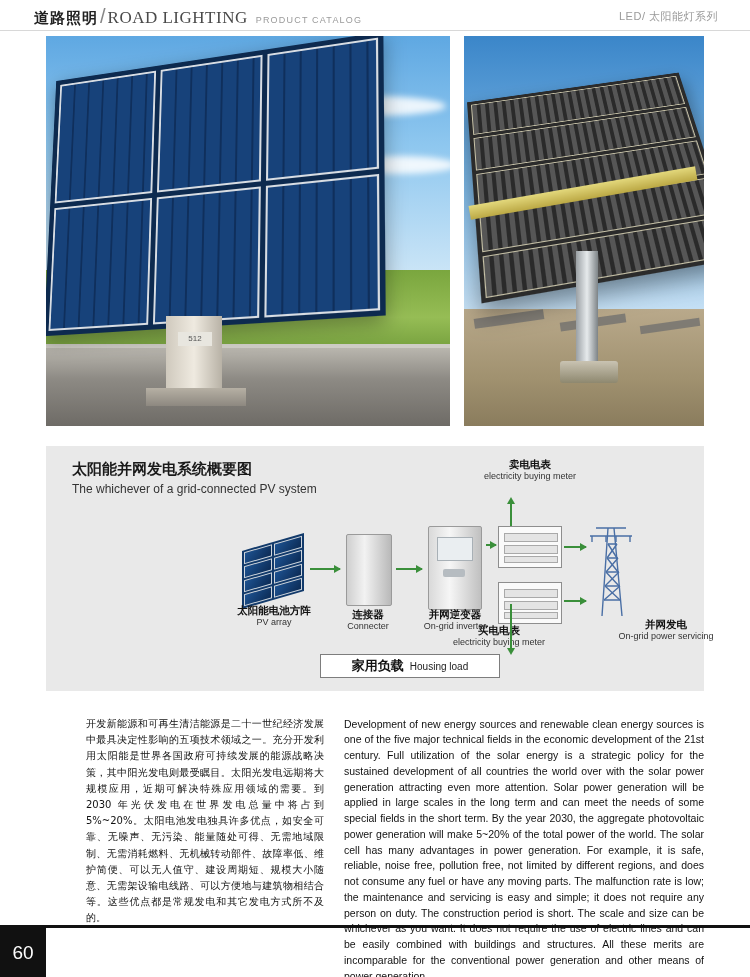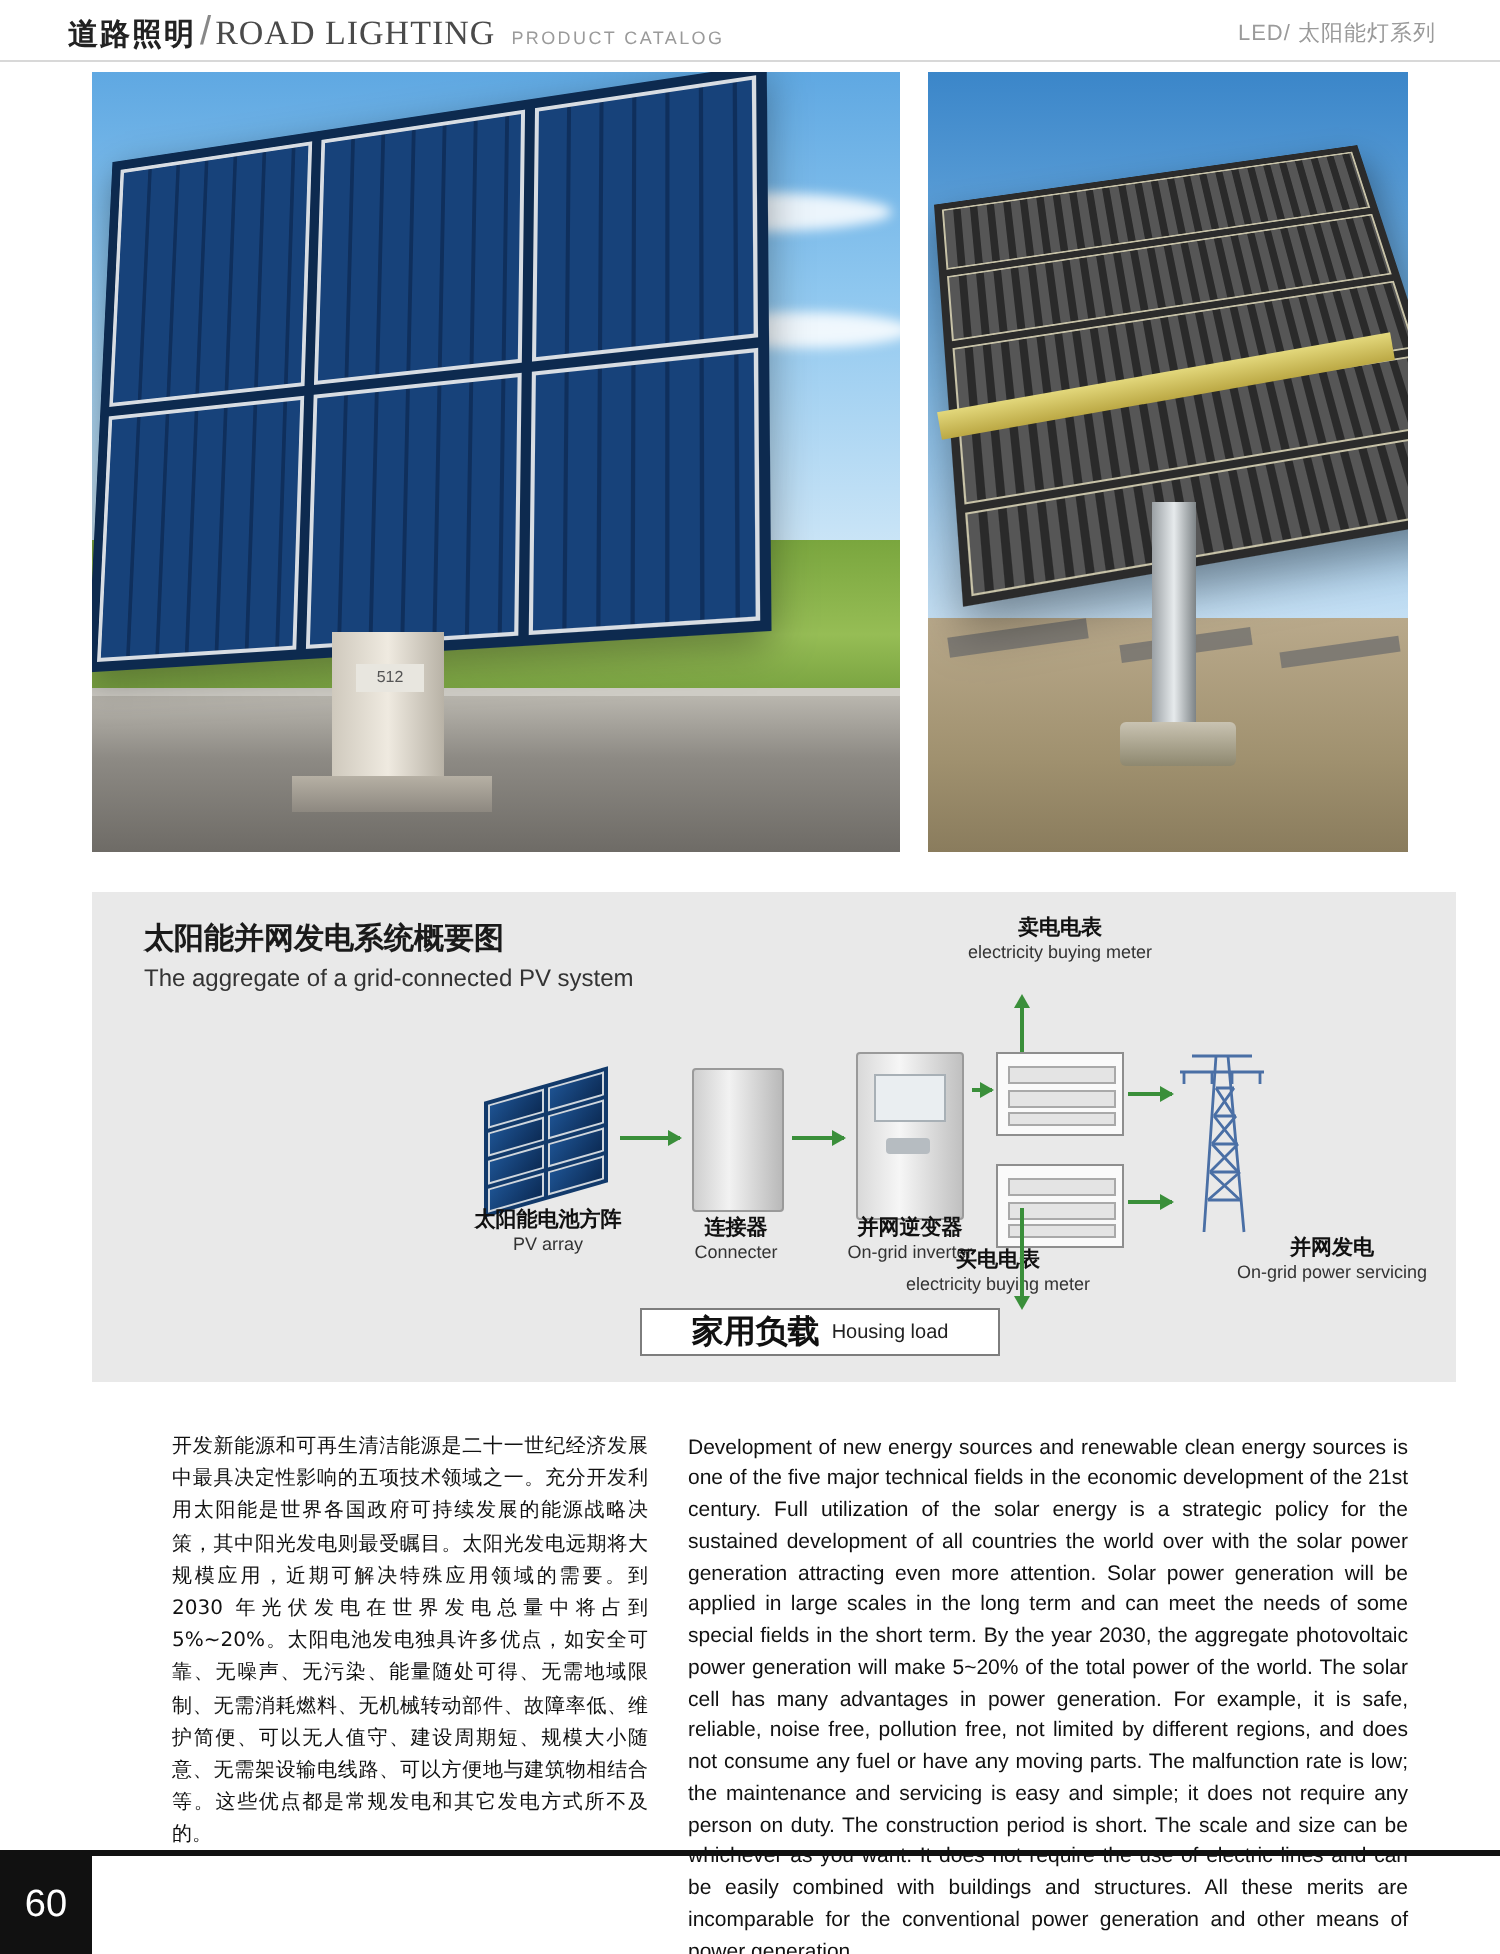--- a/index.html
+++ b/index.html
@@ -94,21 +94,20 @@
   .mast-r{position:absolute;left:112px;top:215px;width:22px;height:120px;
     background:linear-gradient(90deg,#9aa0a4,#e6eaec,#7d8386);}
   .base-r{position:absolute;left:96px;top:325px;width:58px;height:22px;
     background:linear-gradient(#c9c3b2,#8e886f);border-radius:3px;}
   .far-r{position:absolute;background:#6e6e6e;transform:rotate(-8deg);opacity:.75;}
 
   
   .diagram{
     position:absolute;left:46px;top:446px;width:658px;height:245px;
     background:#e9e9e9;
-    padding-left:24px;
   }
   .d-title-cn{position:absolute;left:26px;top:14px;font-size:15px;font-weight:bold;color:#1a1a1a;
     font-family:"DejaVu Sans", sans-serif;}
   .d-title-en{position:absolute;left:26px;top:36px;font-size:12px;color:#333;}
   .dg{position:absolute;left:0;top:58px;width:658px;height:185px;}
 
   .lbl{position:absolute;text-align:center;line-height:1.2;}
   .lbl .cn{font-size:10.5px;color:#111;font-family:"DejaVu Sans", sans-serif;font-weight:bold;display:block;}
   .lbl .en{font-size:9px;color:#333;display:block;}
 
@@ -135,21 +134,21 @@
   .meter-top{left:452px;top:22px;}
   .meter-bot{left:452px;top:78px;}
 
   .tower{position:absolute;left:536px;top:18px;width:56px;height:96px;}
   .tower svg{display:block;}
 
   .housing{position:absolute;left:274px;top:150px;width:178px;height:22px;
     background:#fff;border:1px solid #7d7d7d;}
   .housing .t{position:absolute;left:0;top:0;width:100%;height:100%;
     display:flex;align-items:center;justify-content:center;gap:6px;}
-  .housing .cn{font-size:16px;font-weight:bold;color:#111;font-family:"DejaVu Sans", sans-serif;}
+  .housing .cn{font-size:13px;font-weight:bold;color:#111;font-family:"DejaVu Sans", sans-serif;}
   .housing .en{font-size:10px;color:#222;}
 
   .arrow{position:absolute;height:2px;background:#3a8f3a;}
   .arrow:after{content:"";position:absolute;right:-1px;top:-3px;
     border-left:7px solid #3a8f3a;border-top:4px solid transparent;border-bottom:4px solid transparent;}
   .arrow-v{position:absolute;width:2px;background:#3a8f3a;}
   .arrow-v:after{content:"";position:absolute;left:-3px;bottom:-7px;
     border-top:7px solid #3a8f3a;border-left:4px solid transparent;border-right:4px solid transparent;}
   .arrow-vu:after{content:"";position:absolute;left:-3px;top:-7px;bottom:auto;
     border-bottom:7px solid #3a8f3a;border-top:none;border-left:4px solid transparent;border-right:4px solid transparent;}
@@ -231,21 +230,21 @@
     </div>
     <div class="frame-r"></div>
     <div class="mast-r"></div>
     <div class="base-r"></div>
   </div>
 
 </div>
 
 <div class="diagram">
   <div class="d-title-cn">太阳能并网发电系统概要图</div>
-  <div class="d-title-en">The aggregate of a grid-connected PV system</div>
+  <div class="d-title-en">The whichever of a grid-connected PV system</div>
 
   <div class="dg">
 
     <div class="pvarray">
       <div></div>
         <div></div>
         <div></div>
         <div></div>
       <div></div>
         <div></div>

